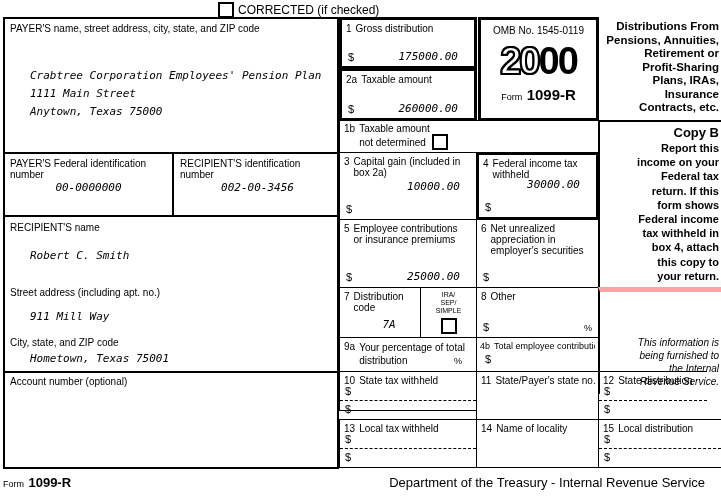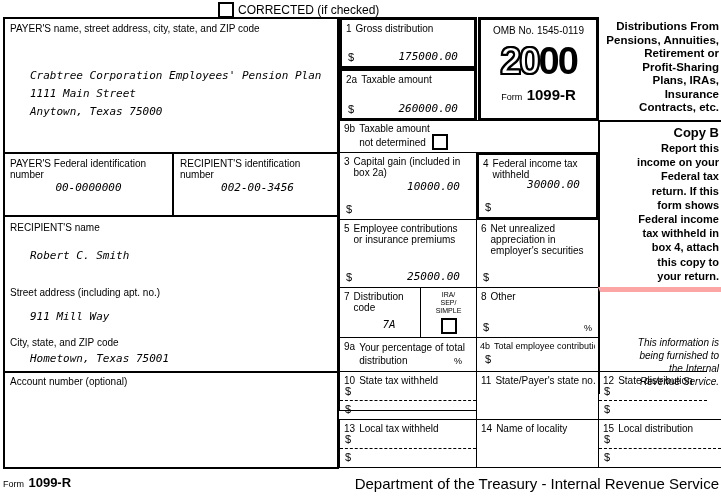--- a/index.html
+++ b/index.html
@@ -102,21 +102,21 @@
   <div class="abs rightalign preline" style="left:600px; top:20px; width:119px; font-size:11.5px; font-weight:bold; line-height:13.5px;">Distributions From
 Pensions, Annuities,
 Retirement or
 Profit-Sharing
 Plans, IRAs,
 Insurance
 Contracts, etc.</div>
 
   <div class="box" style="left:339px; top:120px; width:260px; height:33px;">
     <div class="lblrow" style="padding:2px 4px;">
-      <span class="num">9b</span>
+      <span class="num">1b</span>
       <span class="lbl">
         <span>Taxable amount</span><br>
         <span style="display:inline-flex; align-items:center; gap:6px;">
           <span>not determined</span>
           <span class="cb"></span>
         </span>
       </span>
     </div>
 
   </div>
@@ -272,15 +272,15 @@
     <div class="abs rightalign preline" style="left:2px; right:2px; bottom:6px; font-size:10px; line-height:13px;">This information is
 being furnished to
 the Internal
 Revenue Service.</div>
   </div>
 
   <div class="abs" style="left:3px; top:473px;">
     <span class="formword">Form</span>
     <span style="font-size:13px; font-weight:bold;">1099-R</span>
   </div>
-  <div class="abs" style="right:2px; top:475px; font-size:15px;">Department of the Treasury - Internal Revenue Service</div>
+  <div class="abs" style="right:16px; top:475px; font-size:13px;">Department of the Treasury - Internal Revenue Service</div>
 
 </div>
 
 </body></html>

